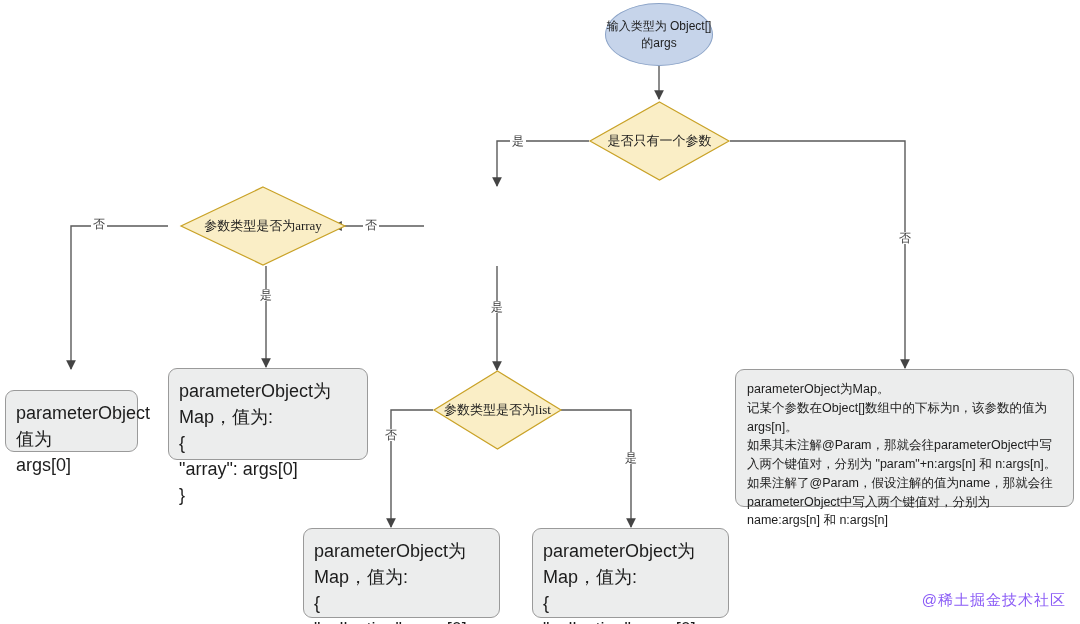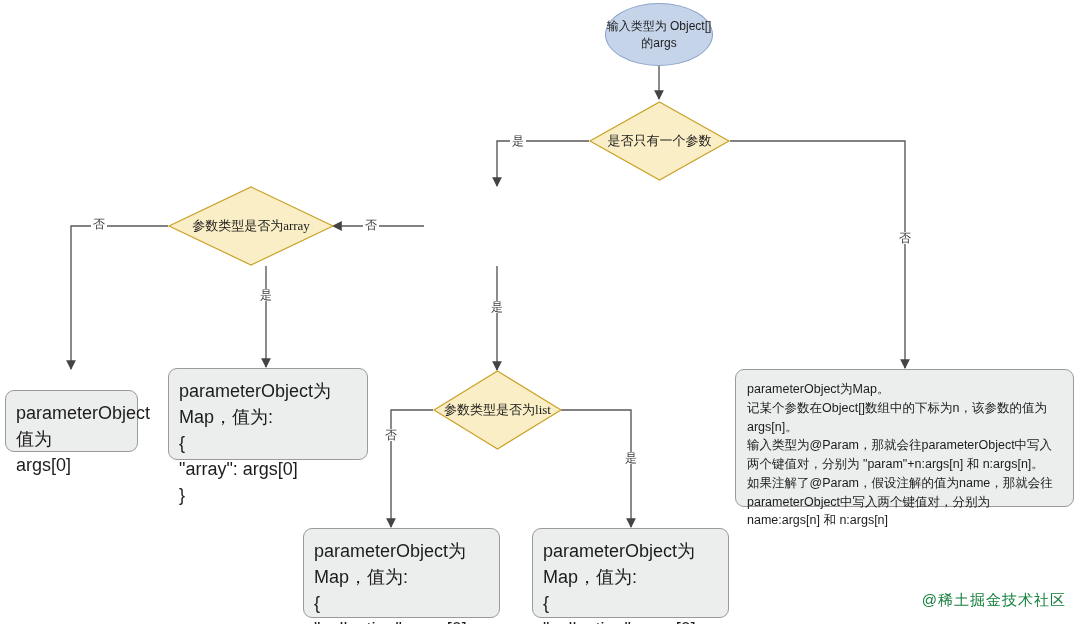--- a/index.html
+++ b/index.html
@@ -98,21 +98,21 @@
     transform: translate(-50%, -50%);
     white-space: nowrap;
   }
 
   
   .watermark {
     position: absolute;
     right: 14px;
     bottom: 14px;
     font-size: 15px;
-    color: #15803d;
+    color: #8b5cf6;
     letter-spacing: 1px;
     white-space: nowrap;
   }
 </style>
 </head>
 <body>
 
 <div id="canvas">
 
   <svg id="edges" viewBox="0 0 1080 624" width="1080" height="624" xmlns="http://www.w3.org/2000/svg">
@@ -147,21 +147,21 @@
 Object[]的args</div>
 
   <div class="diamond-wrap" style="left:589px; top:101px; width:141px; height:80px;">
     <svg width="141" height="80" viewBox="0 0 141 80" xmlns="http://www.w3.org/2000/svg">
       <polygon points="70.5,1 140,40 70.5,79 1,40" fill="#faeec6" stroke="#c9a227" stroke-width="1.2"></polygon>
     </svg>
     <div class="diamond-label">是否只有一个参数</div>
   </div>
 
 
-  <div class="diamond-wrap" style="left:168px; top:186px; width:166px; height:80px;">
+  <div class="diamond-wrap" style="left:180px; top:186px; width:166px; height:80px;">
     <svg width="166" height="80" viewBox="0 0 166 80" xmlns="http://www.w3.org/2000/svg">
       <polygon points="83,1 165,40 83,79 1,40" fill="#faeec6" stroke="#c9a227" stroke-width="1.2"></polygon>
     </svg>
     <div class="diamond-label">参数类型是否为array</div>
   </div>
 
   <div class="diamond-wrap" style="left:433px; top:370px; width:129px; height:80px;">
     <svg width="129" height="80" viewBox="0 0 129 80" xmlns="http://www.w3.org/2000/svg">
       <polygon points="64.5,1 128,40 64.5,79 1,40" fill="#faeec6" stroke="#c9a227" stroke-width="1.2"></polygon>
     </svg>
@@ -182,21 +182,21 @@
 }</div>
 
   <div class="node box-node" style="left:532px; top:528px; width:197px; height:90px;">parameterObject为Map，值为:
 {
     "collection": args[0],
     "list": args[0]
 }</div>
 
   <div class="node box-node big" style="left:735px; top:369px; width:339px; height:138px;">parameterObject为Map。
     记某个参数在Object[]数组中的下标为n，该参数的值为args[n]。
-    输入类型为@Param，那就会往parameterObject中写入两个键值对，分别为 "param"+n:args[n] 和 n:args[n]。
+    如果其未注解@Param，那就会往parameterObject中写入两个键值对，分别为 "param"+n:args[n] 和 n:args[n]。
     如果注解了@Param，假设注解的值为name，那就会往parameterObject中写入两个键值对，分别为 name:args[n] 和 n:args[n]</div>
 
   <div class="edge-label" style="left:518px; top:141px;">是</div>
 
   <div class="edge-label" style="left:905px; top:238px;">否</div>
 
   <div class="edge-label" style="left:371px; top:225px;">否</div>
 
   <div class="edge-label" style="left:497px; top:307px;">是</div>
 

